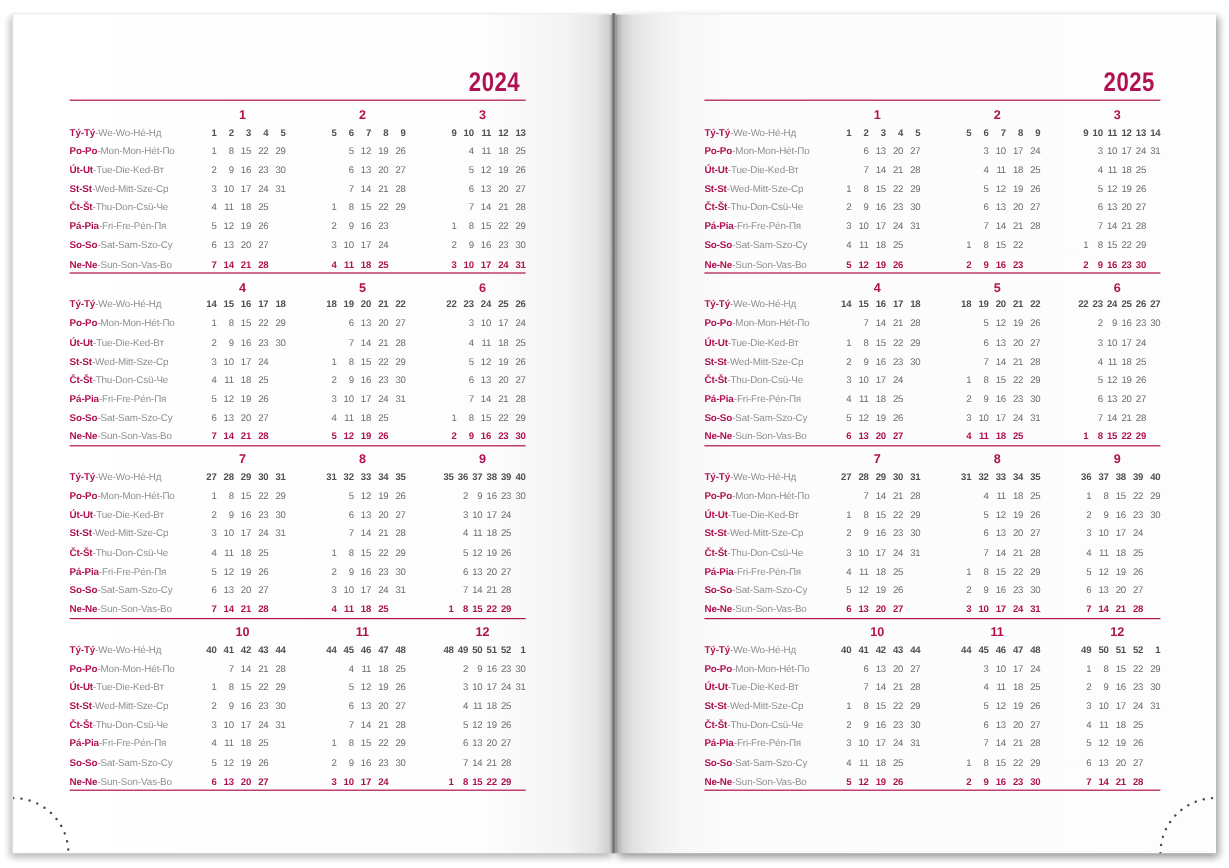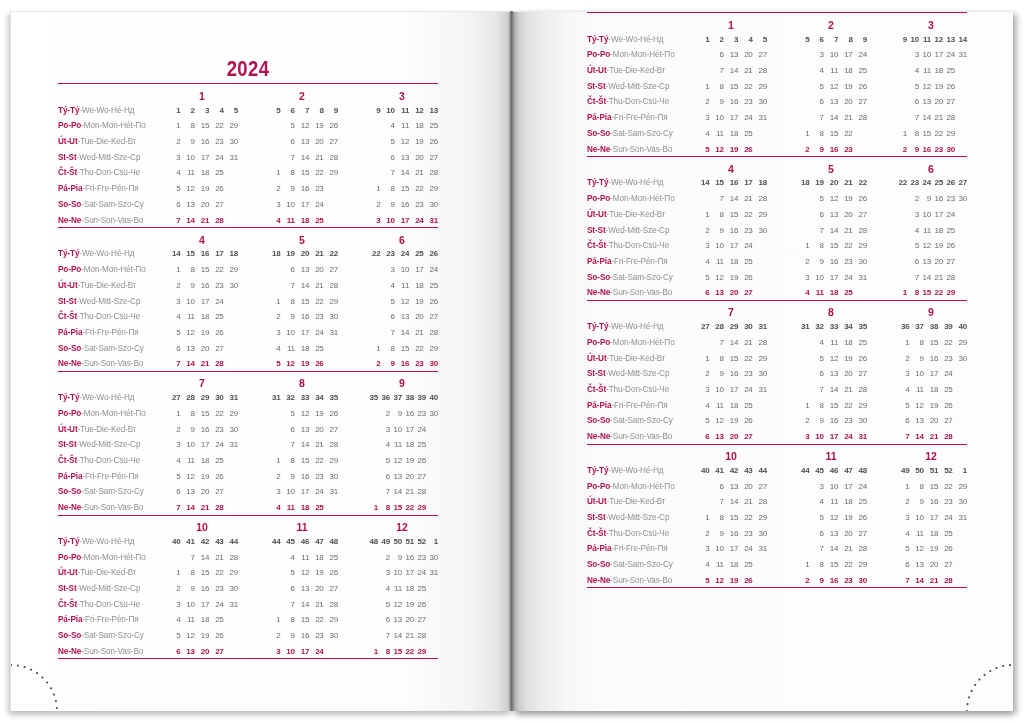--- a/index.html
+++ b/index.html
@@ -13,21 +13,21 @@
     box-shadow:-3px 3px 5px rgba(0,0,0,.13),0 4px 6px rgba(0,0,0,.16);}
   .page-right{left:513px;width:500px;
     background:linear-gradient(to right,#8d8d8d 0px,#b3b3b3 2px,#cecece 6px,#e0e0e0 14px,#ececec 28px,#f7f7f7 55px,#fcfcfc 95px,#fdfdfd 100%);
     border-top:1px solid #ececec;
     box-shadow:4px 3px 6px rgba(0,0,0,.26),0 4px 6px rgba(0,0,0,.18);}
   .spine{position:absolute;left:510px;top:11px;width:3px;height:700px;
     background:linear-gradient(to right,#8e8e8e,#6e6e6e,#8a8a8a);}
   .content{position:absolute;top:0;width:380px;}
   .page-left  .content{left:47px;}
   .page-right .content{left:74px;}
-  .year{margin-top:43px;height:28px;text-align:center;line-height:28px;}
+  .year{margin-top:43px;height:28px;text-align:right;line-height:28px;}
   .year span{display:inline-block;transform:scaleX(.82);font-size:22.5px;font-weight:700;
     color:#b01150;letter-spacing:.5px;}
   .rule{height:1.4px;background:#b01150;}
   .q{height:143.75px;border-bottom:1.4px solid #b01150;padding-top:5px;}
   .cal-row{display:flex;height:15.7px;align-items:center;}
   .q-head{height:13px;}
   .lbl{width:108px;flex:0 0 108px;font-size:8.2px;letter-spacing:-.1px;white-space:nowrap;overflow:visible;}
   .lbl b{color:#b01150;font-weight:700;}
   .lbl i{color:#8f8f8f;font-style:normal;font-weight:400;}
   .zone{width:72px;flex:0 0 72px;display:flex;margin-left:28px;}
@@ -870,20 +870,21 @@
           </div>
         </div>
     </div>
     <svg class="corner bl" width="60" height="60" viewBox="0 0 60 60">
       <path d="M0,14 A46,46 0 0 1 46,60" fill="none" stroke="#4a4a4a" stroke-width="2" stroke-linecap="round" stroke-dasharray="0.1 6.8"></path>
     </svg>
   </div>
 
   <div class="page page-right">
     <div class="content">
+      <div class="year"><span>2025</span></div>
       <div class="rule"></div>
       <div>
           <div class="q">
             <div class="cal-row q-head">
               <div class="lblspacer"></div>
               <div class="zone head">1</div>
               <div class="zone head">2</div>
               <div class="zone head">3</div>
             </div>
             <div class="cal-row">

